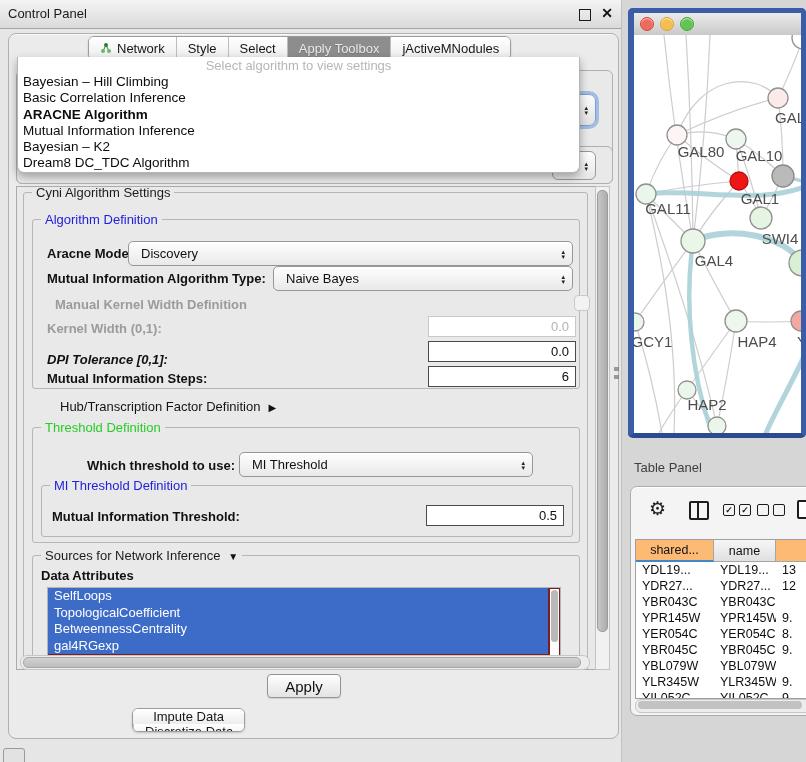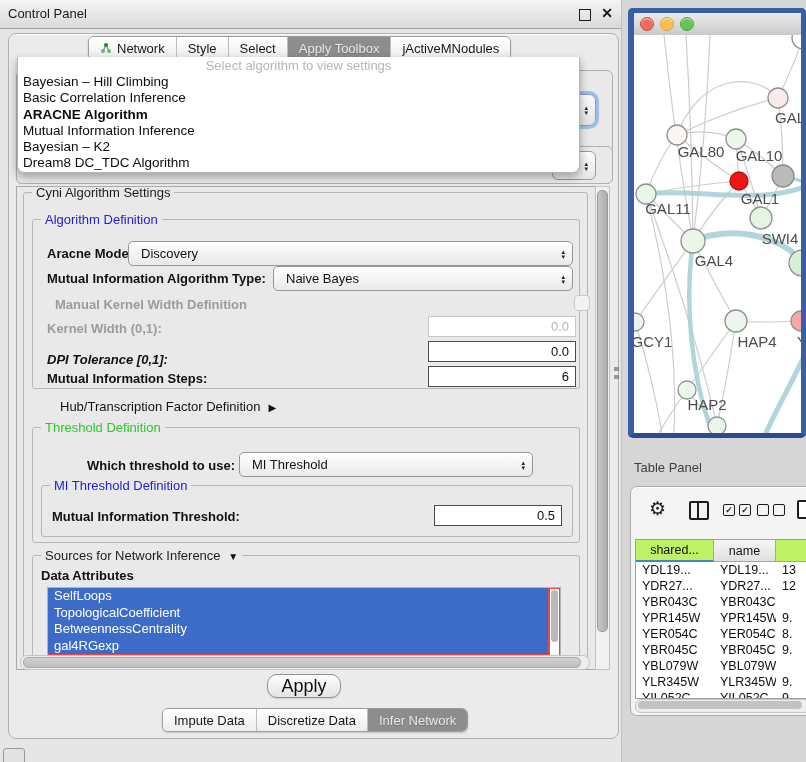--- a/index.html
+++ b/index.html
@@ -53,31 +53,31 @@
     background:linear-gradient(#fefefe,#e9e9e9);box-shadow:inset 0 1px 0 #fff;
     display:flex;align-items:center;padding-left:12px;font-size:13px;box-sizing:border-box;}
   .spin{position:absolute;right:7px;top:50%;transform:translateY(-50%);display:flex;flex-direction:column;
     align-items:center;font-size:7px;line-height:5px;color:#222;}
   .field{position:absolute;border:1px solid #4a4a4a;background:#fff;font-size:13px;box-sizing:border-box;
     display:flex;align-items:center;justify-content:flex-end;padding:0 6px;color:#0c0c0c;}
   .field.disabled{border-color:#c8c8c8;color:#b2b2b2;}
   .cb{position:absolute;width:14px;height:14px;border:1px solid #c9c9c9;border-radius:4px;background:#f2f2f2;}
   .tri{font-size:10px;color:#111;margin-left:8px;}
   .hub-label{position:absolute;font-size:13px;color:#141414;white-space:nowrap;margin-left:20px;}
-  .attr-list{position:absolute;background:#ef4444;border:1px solid #b5b5b5;overflow:hidden;}
+  .attr-list{position:absolute;background:#7f1d1d;border:1px solid #b5b5b5;overflow:hidden;}
   .attr{height:16.5px;line-height:16.5px;background:#3c6bc8;color:#fff;font-size:13px;padding-left:6px;
     width:494px;white-space:nowrap;}
   .attr-scroll{position:absolute;right:1px;top:1px;width:9px;height:66px;background:#fff;}
   .attr-scroll .thumb{position:absolute;left:1px;top:1px;width:7px;height:52px;border-radius:4px;background:#b9b9b9;}
   .hscroll{position:absolute;left:20px;top:655px;width:568px;height:13px;background:#ededed;
     border:1px solid #c6c6c6;border-radius:7px;z-index:9;}
   .hscroll .thumb{position:absolute;left:2px;top:1px;width:556px;height:9px;border-radius:5px;
     background:linear-gradient(#d2d2d2,#bdbdbd);border:1px solid #a8a8a8;}
   .apply-btn{position:absolute;left:267px;top:674px;width:72px;height:22px;border:1px solid #939393;
-    border-radius:10px;background:linear-gradient(#fefefe,#e3e3e3);font-size:18px;color:#111;
+    border-radius:4px;background:linear-gradient(#fefefe,#e3e3e3);font-size:15px;color:#111;
     display:flex;align-items:center;justify-content:center;z-index:9;box-shadow:0 1px 1px rgba(0,0,0,.12);}
   .corner-btn{position:absolute;left:3px;top:748px;width:20px;height:18px;background:#e2e2e2;
     border:1px solid #9a9a9a;border-radius:3px;}
   .splitter-grip{position:absolute;left:614px;top:367px;width:5px;height:12px;
     background:linear-gradient(#777 30%,transparent 30%,transparent 70%,#777 70%);opacity:.7;}
   
   .net-window{position:absolute;left:628px;top:8px;width:178px;height:430px;box-sizing:border-box;
     border:5px solid #3a5da8;border-left-width:6px;border-bottom-color:#2c4a8e;border-radius:5px;
     background:#fff;overflow:hidden;z-index:5;text-align:center;}
   .net-titlebar{position:absolute;left:0;top:0;right:0;height:22px;
@@ -96,21 +96,21 @@
   .icon-cols:before{content:"";position:absolute;left:6px;top:0;width:2px;height:100%;background:#1c1c1c;}
   .cbpair{position:absolute;display:flex;gap:4px;}
   .cbpair .box{width:10px;height:10px;border:1.5px solid #1c1c1c;border-radius:2px;font-size:9px;
     line-height:10px;text-align:center;color:#1c1c1c;font-weight:bold;}
   .icon-partial{position:absolute;width:16px;height:15px;border:2px solid #1c1c1c;border-radius:2px;background:#fff;}
   .ttable{position:absolute;left:4px;top:52px;width:200px;height:158px;background:#fff;
     border:1px solid #9f9f9f;overflow:hidden;}
   .thead{display:flex;height:22px;}
   .th{box-sizing:border-box;height:22px;border-right:1px solid #a5a5a5;border-bottom:1px solid #a5a5a5;
     background:linear-gradient(#f6f6f6,#e0e0e0);display:flex;align-items:center;justify-content:center;font-size:12.5px;}
-  .th.hl{background:#bef264;}
+  .th.hl{background:#fdba74;}
   .th.sorted{border-bottom:2px solid #4187c6;}
   .tr{display:flex;height:16px;align-items:center;font-size:12.5px;color:#0e0e0e;}
   .td{box-sizing:border-box;padding-left:6px;overflow:hidden;white-space:nowrap;}
   .ttable-hscroll{position:absolute;left:4px;top:212px;width:176px;height:12px;background:#ededed;
     border:1px solid #c6c6c6;border-radius:6px;}
   .ttable-hscroll .thumb{position:absolute;left:2px;top:1px;width:164px;height:8px;border-radius:4px;background:#c2c2c2;}
 </style>
 </head>
 <body>
 
@@ -225,21 +225,21 @@
           <div class="combo" style="left:206px;top:24px;width:294px;height:25px;">
             <span>MI Threshold</span>
             <span class="spin">
                 <span>▴</span>
                 <span>▾</span>
               </span>
           </div>
           <div class="grp" style="left:8px;top:57px;width:530px;height:50px;">
             <span class="gtitle blue">MI Threshold Definition</span>
             <span class="lbl" style="left:10px;top:23px;">Mutual Information Threshold:</span>
-            <div class="field" style="left:392px;top:19px;width:128px;height:21px;">
+            <div class="field" style="left:384px;top:19px;width:138px;height:21px;">
               <span>0.5</span>
             </div>
           </div>
         </div>
 
         <div class="grp" style="left:8px;top:362px;width:546px;height:150px;">
           <span class="gtitle">
             <span>Sources for Network Inference</span> <span class="tri" style="margin-left:4px;">▼</span>
           </span>
           <span class="lbl" style="left:8px;top:12px;">Data Attributes</span>
@@ -259,21 +259,21 @@
     </div>
     <div class="vscroll">
         <div class="thumb"></div>
       </div>
     <div class="hscroll">
         <div class="thumb"></div>
       </div>
 
     <div class="apply-btn">Apply</div>
 
-    <div class="segbar" style="left:162px;top:708px;" id="bottom-tabs">
+    <div class="segbar" style="left:132px;top:708px;flex-direction:column;" id="bottom-tabs">
         <div class="seg">
           <span>Impute Data</span>
         </div>
         <div class="seg">
           <span>Discretize Data</span>
         </div>
         <div class="seg sel">
           <span>Infer Network</span>
         </div>
       </div>

